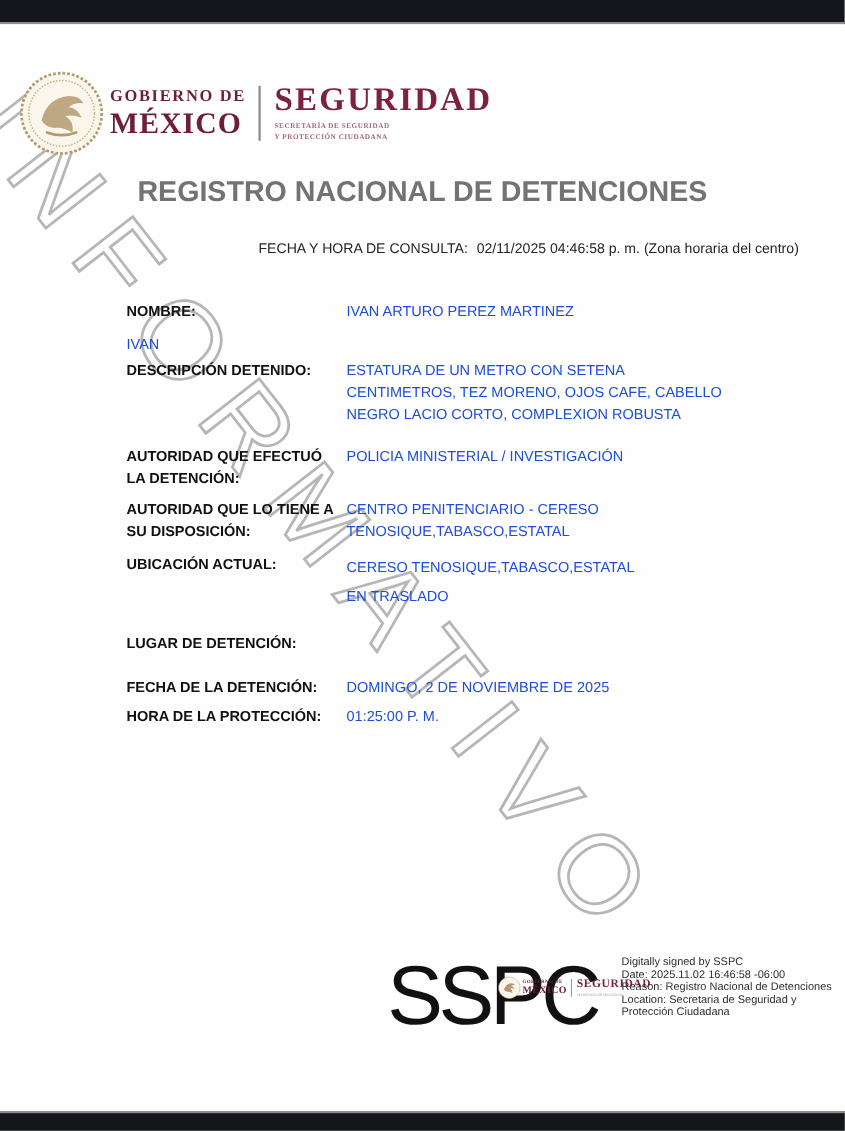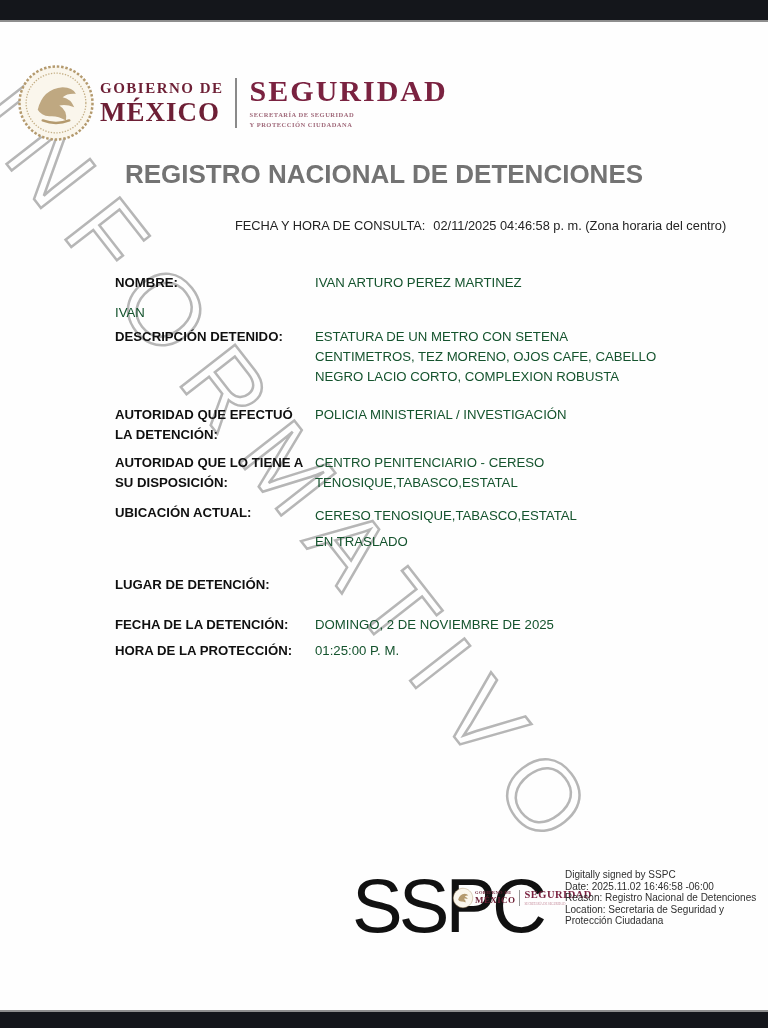--- a/index.html
+++ b/index.html
@@ -38,21 +38,21 @@
     text-align:center;font-size:26px;font-weight:bold;color:#737373;
     letter-spacing:0px;
   }
   
   .consulta{margin-top:28px;padding-left:235px;font-size:12.8px;color:#242424;white-space:nowrap;}
   .consulta .val{margin-left:8px;}
   
   .fields{margin-top:40px;padding-left:115px;}
   .frow{display:grid;grid-template-columns:200px 345px;}
   .frow .lbl{font-weight:bold;font-size:13.2px;line-height:20px;color:#101010;padding-right:10px;}
-  .frow .val{font-size:13.2px;line-height:20px;color:#14532d;white-space:pre-line;}
+  .frow .val{font-size:13.2px;line-height:20px;color:#1d4ed8;white-space:pre-line;}
   .mb10{margin-bottom:10px;}.mb4{margin-bottom:4px;}.mb5{margin-bottom:18px;}
   .mb8{margin-bottom:8px;}.mb0{margin-bottom:12px;}.mb6{margin-bottom:6px;margin-top:20px;}
   .spread .val{line-height:26px;}
   
   .sig-area{position:absolute;left:0;top:0;width:768px;height:990px;z-index:3;pointer-events:none;}
   .sspc-stamp{
     position:absolute;left:352px;top:804px;font-size:76px;font-weight:400;
     letter-spacing:-4px;color:#111;line-height:1;
   }
   .mini-logo{position:absolute;left:452px;top:823px;display:flex;align-items:center;z-index:4;}

